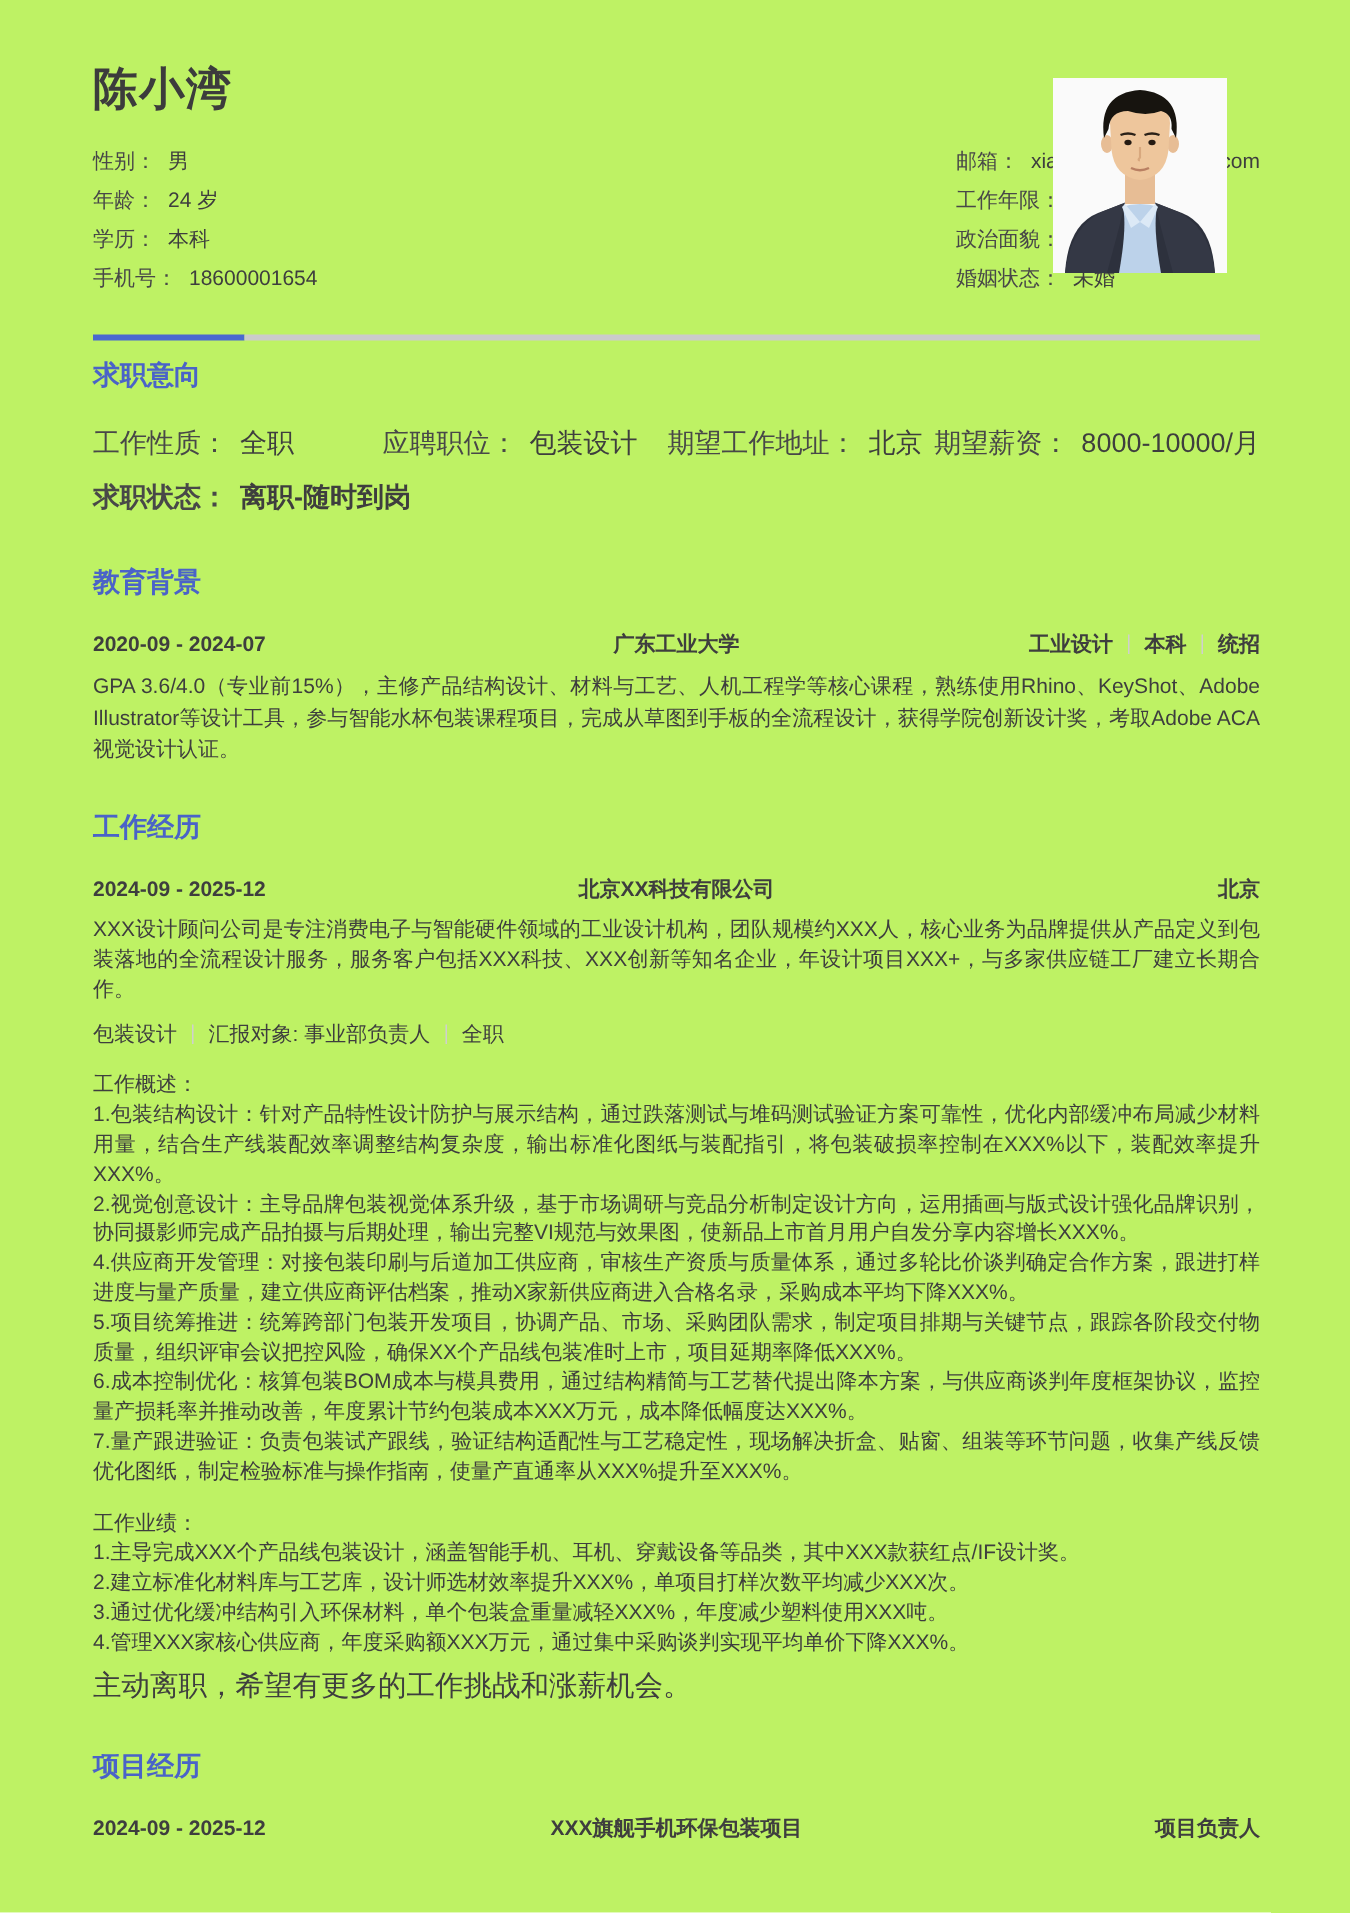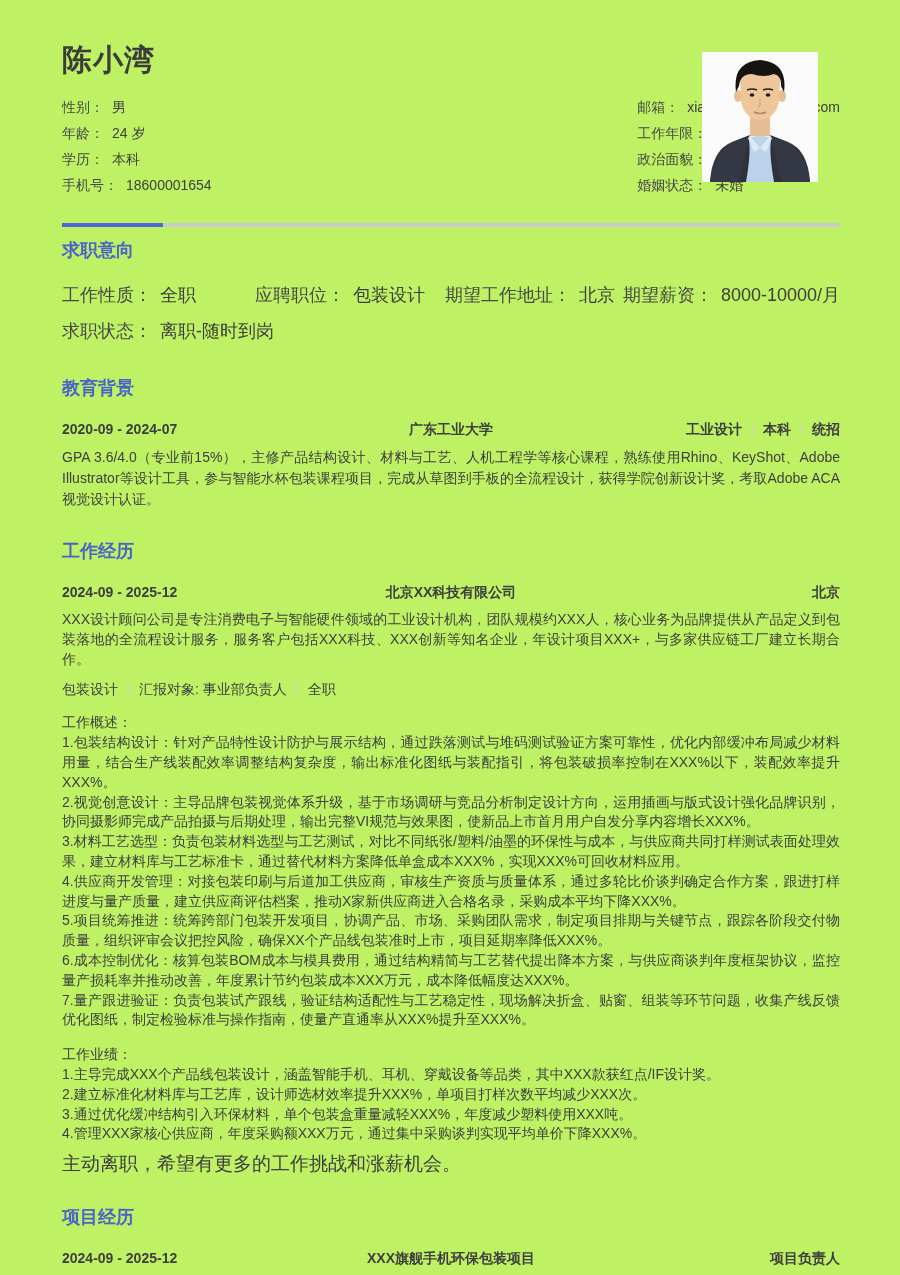--- a/index.html
+++ b/index.html
@@ -25,21 +25,21 @@
   .header-divider .blue { width:101px; height:4px; }
   .header-divider .gray { flex:1; height:4px; background:#cbcbcb; }
 
   
   .section-title { margin-top:12px; font-size:18px; font-weight:bold; line-height:22px; }
   .section-title.edu { margin-top:36px; }
   .section-title.work { margin-top:30px; }
   .section-title.project { margin-top:32px; }
 
   .fields-row { margin-top:24px; display:flex; font-size:18px; line-height:20px; }
-  .fields-row.second { margin-top:16px; }
+  .fields-row.second { margin-top:16px;font-weight:bold; }
   .field { white-space:nowrap; color:#484848; }
   .field .val { margin-left:8px; color:#3e3e3e; }
   .field.w1 { width:193px; }
   .field.w2 { width:190px; }
   .field.last { margin-left:auto; }
 
   .triple-row { margin-top:20px; display:grid; grid-template-columns:1fr auto 1fr; font-size:14px; line-height:20px; color:#3e3e3e;font-weight:bold; }
   .triple-row .mid { text-align:center; }
   .triple-row .right { text-align:right; display:flex; justify-content:flex-end; align-items:center; }
 
@@ -125,21 +125,20 @@
         <span>包装设计</span>
         <span class="vsep"></span>
         <span>汇报对象: 事业部负责人</span>
         <span class="vsep"></span>
         <span>全职</span>
       </div>
       <div class="block">
         <p>工作概述：</p>
         <p>1.包装结构设计：针对产品特性设计防护与展示结构，通过跌落测试与堆码测试验证方案可靠性，优化内部缓冲布局减少材料用量，结合生产线装配效率调整结构复杂度，输出标准化图纸与装配指引，将包装破损率控制在XXX%以下，装配效率提升XXX%。</p>
         <p>2.视觉创意设计：主导品牌包装视觉体系升级，基于市场调研与竞品分析制定设计方向，运用插画与版式设计强化品牌识别，协同摄影师完成产品拍摄与后期处理，输出完整VI规范与效果图，使新品上市首月用户自发分享内容增长XXX%。</p>
-        <p>3.材料工艺选型：负责包装材料选型与工艺测试，对比不同纸张/塑料/油墨的环保性与成本，与供应商共同打样测试表面处理效果，建立材料库与工艺标准卡，通过替代材料方案降低单盒成本XXX%，实现XXX%可回收材料应用。</p>
         <p>4.供应商开发管理：对接包装印刷与后道加工供应商，审核生产资质与质量体系，通过多轮比价谈判确定合作方案，跟进打样进度与量产质量，建立供应商评估档案，推动X家新供应商进入合格名录，采购成本平均下降XXX%。</p>
         <p>5.项目统筹推进：统筹跨部门包装开发项目，协调产品、市场、采购团队需求，制定项目排期与关键节点，跟踪各阶段交付物质量，组织评审会议把控风险，确保XX个产品线包装准时上市，项目延期率降低XXX%。</p>
         <p>6.成本控制优化：核算包装BOM成本与模具费用，通过结构精简与工艺替代提出降本方案，与供应商谈判年度框架协议，监控量产损耗率并推动改善，年度累计节约包装成本XXX万元，成本降低幅度达XXX%。</p>
         <p>7.量产跟进验证：负责包装试产跟线，验证结构适配性与工艺稳定性，现场解决折盒、贴窗、组装等环节问题，收集产线反馈优化图纸，制定检验标准与操作指南，使量产直通率从XXX%提升至XXX%。</p>
       </div>
       <div class="block achieve">
         <p>工作业绩：</p>
         <p>1.主导完成XXX个产品线包装设计，涵盖智能手机、耳机、穿戴设备等品类，其中XXX款获红点/IF设计奖。</p>
         <p>2.建立标准化材料库与工艺库，设计师选材效率提升XXX%，单项目打样次数平均减少XXX次。</p>
         <p>3.通过优化缓冲结构引入环保材料，单个包装盒重量减轻XXX%，年度减少塑料使用XXX吨。</p>

